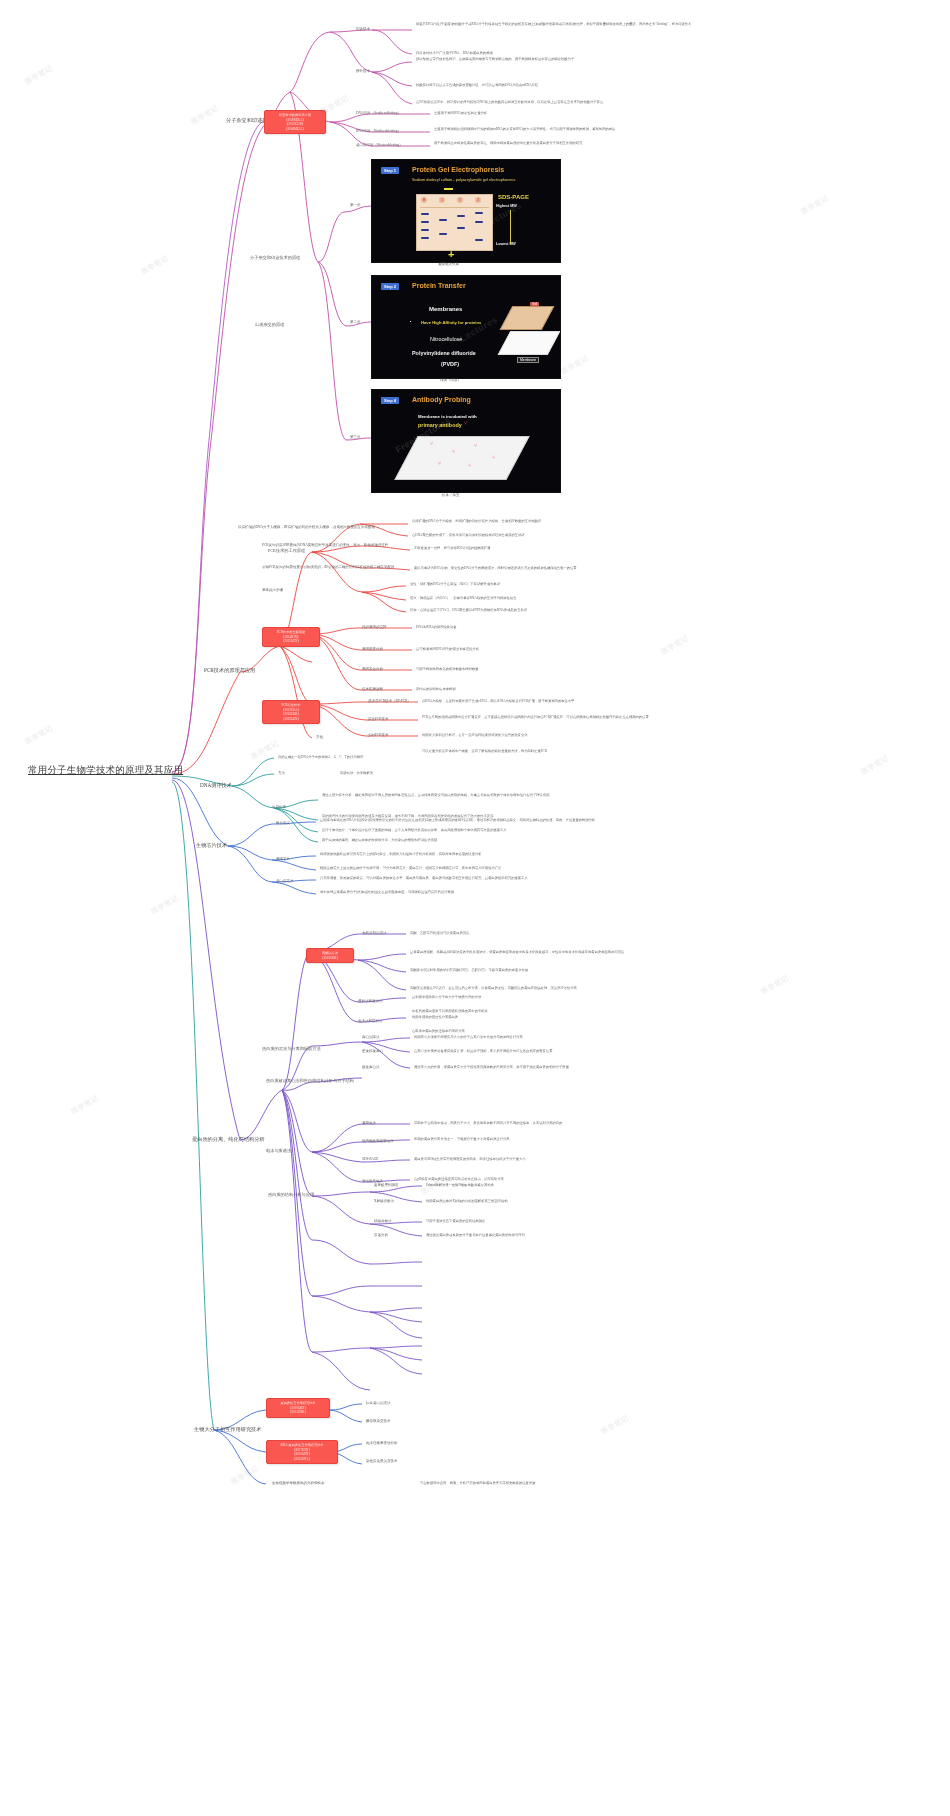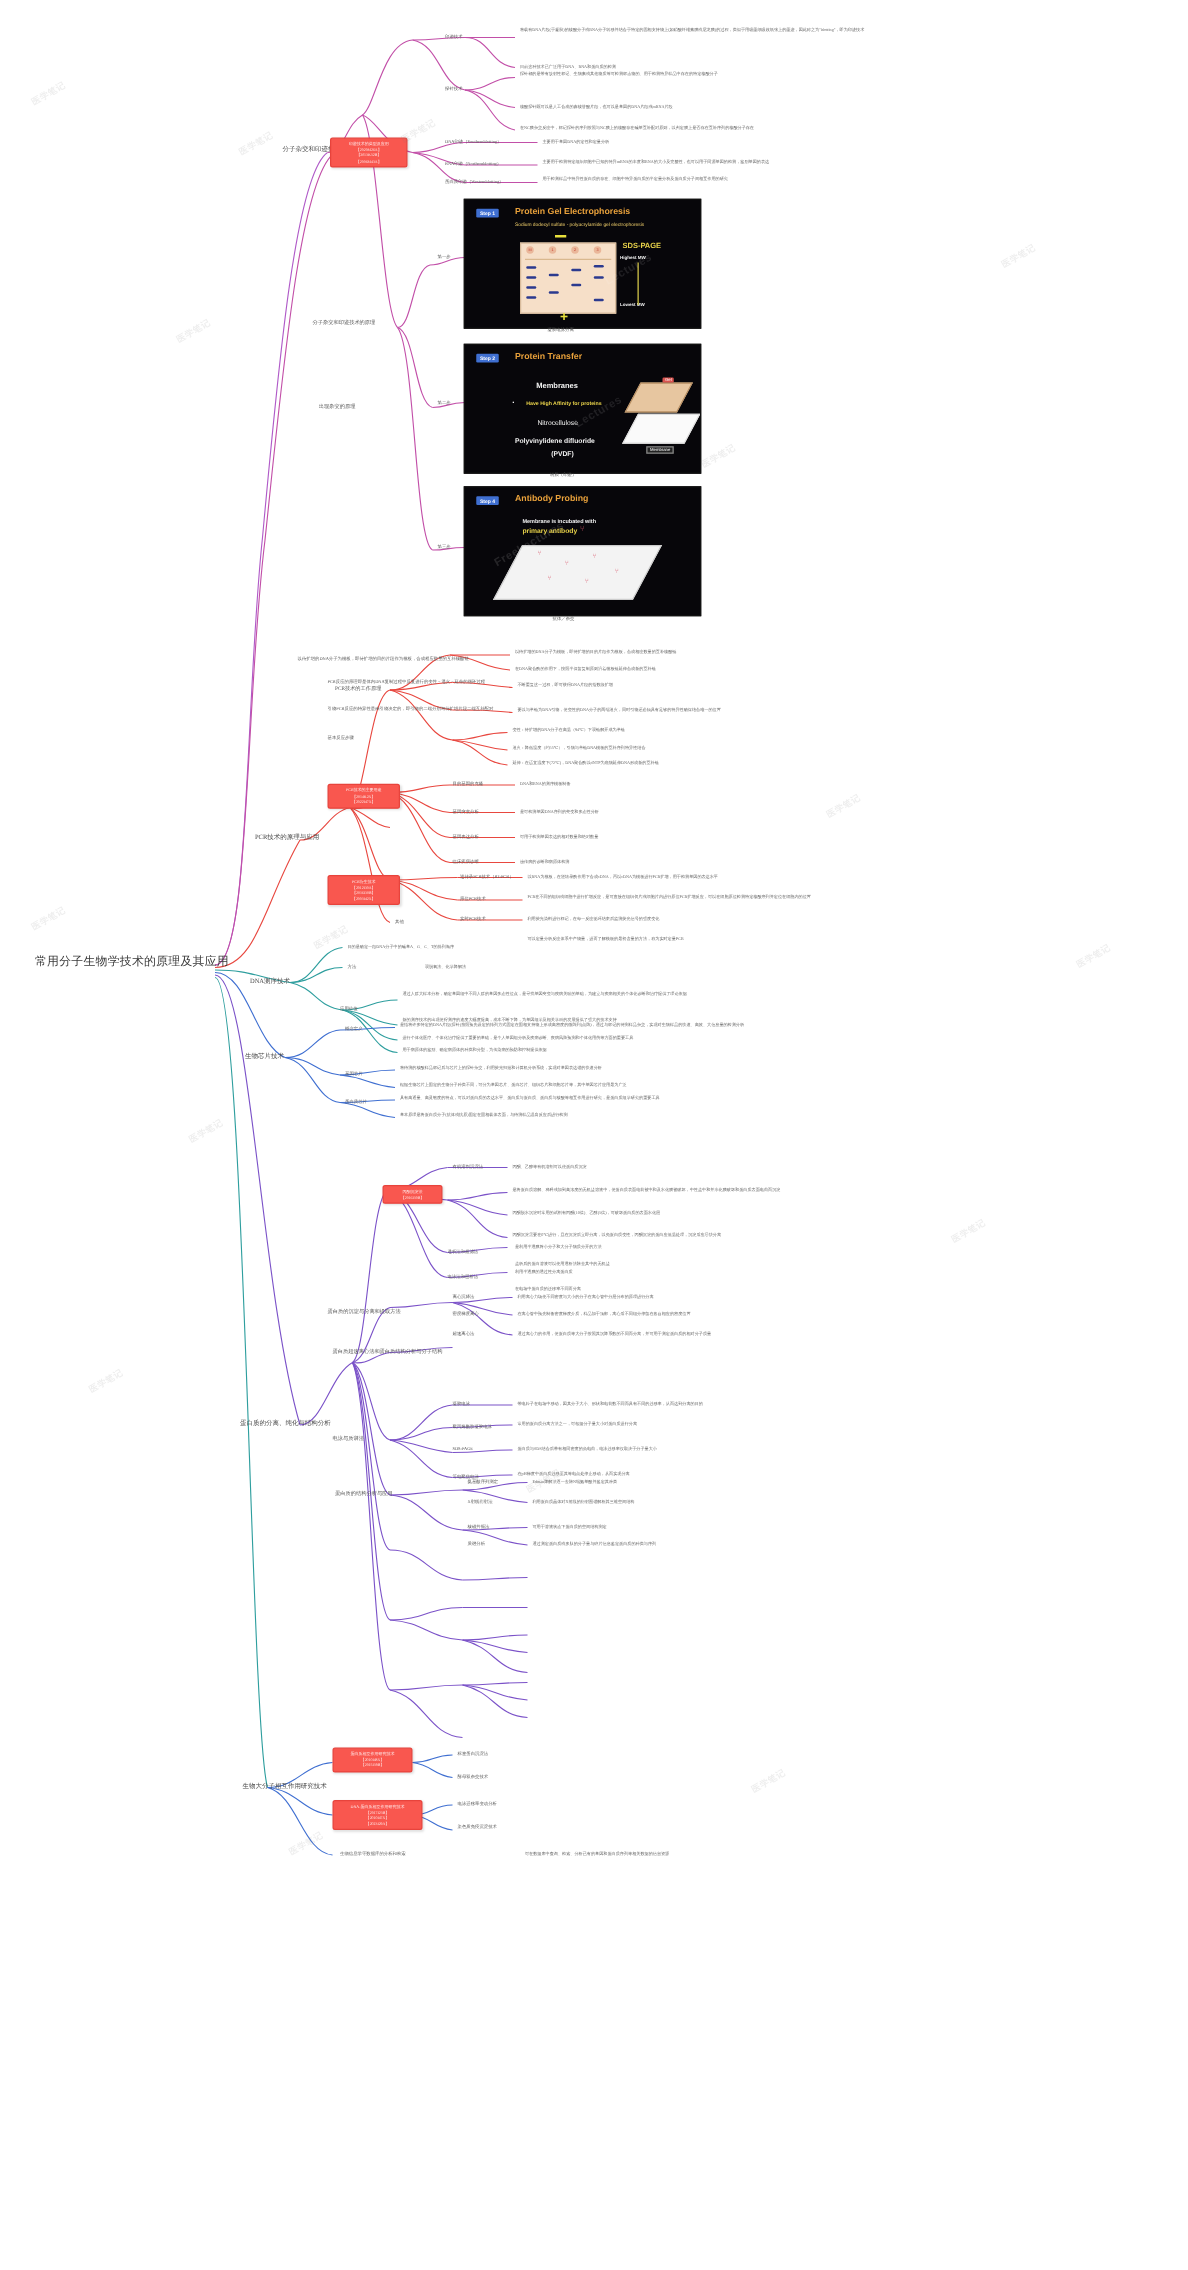--- a/index.html
+++ b/index.html
@@ -198,21 +198,21 @@
     <path d="M214,1430 C238,1430 242,1412 266,1410" stroke="#3f6fd1"></path>
     <path d="M214,1430 C238,1432 242,1450 266,1452" stroke="#3f6fd1"></path>
     <path d="M214,1430 C238,1436 242,1482 266,1484" stroke="#3f6fd1"></path>
     <path d="M330,1410 C346,1410 346,1404 362,1404" stroke="#3f6fd1"></path>
     <path d="M330,1410 C346,1412 346,1420 362,1422" stroke="#3f6fd1"></path>
     <path d="M330,1452 C346,1452 346,1444 362,1444" stroke="#3f6fd1"></path>
     <path d="M330,1452 C346,1454 346,1462 362,1464" stroke="#3f6fd1"></path>
   </g>
 </svg>
 
-<div class="node root" style="left:28px;top:765px;">常用分子生物学技术的原理及其应用</div>
+<div class="node root" style="left:28px;top:765px;text-decoration:underline;">常用分子生物学技术的原理及其应用</div>
 
 <div class="node l1" style="left:226px;top:117px;">分子杂交和印迹技术</div>
 <div class="node l1" style="left:204px;top:667px;">PCR技术的原理与应用</div>
 <div class="node l1" style="left:200px;top:782px;">DNA测序技术</div>
 <div class="node l1" style="left:196px;top:842px;">生物芯片技术</div>
 <div class="node l1" style="left:192px;top:1136px;">蛋白质的分离、纯化与结构分析</div>
 <div class="node l1" style="left:194px;top:1426px;">生物大分子相互作用研究技术</div>
 
 <div class="node l2" style="left:250px;top:255px;">分子杂交和印迹技术的原理</div>
 <div class="node l3" style="left:356px;top:27px;">印迹技术</div>

